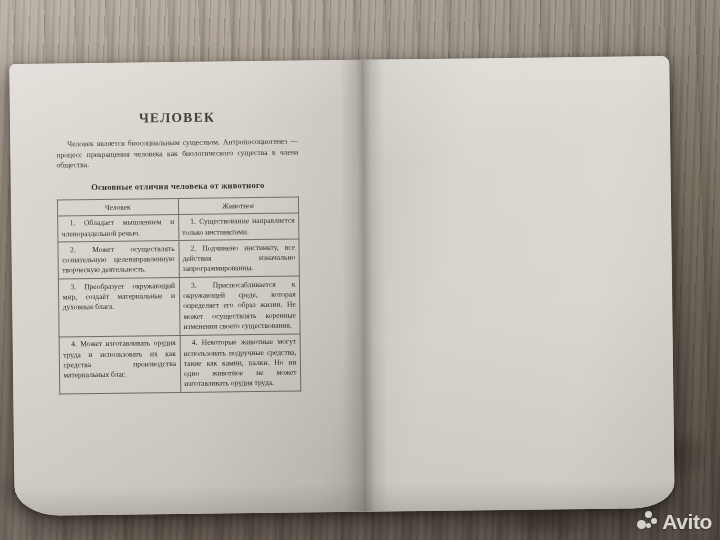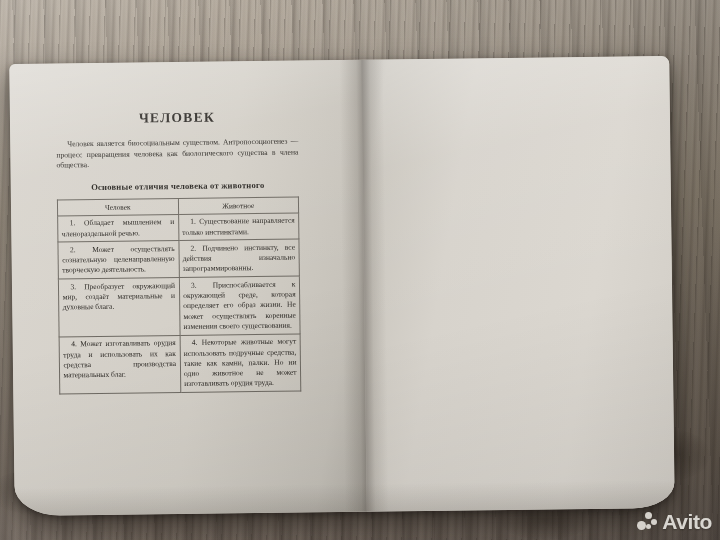--- a/index.html
+++ b/index.html
@@ -117,21 +117,21 @@
   table.cmp td{
     font-size:7.5px;line-height:10.3px;text-align:justify;
     text-indent:8px;
   }
   table.cmp col.c1{width:50%;}
   table.cmp col.c2{width:50%;}
 
   
   .wm{
     position:absolute;right:8px;bottom:6px;
-    display:flex;align-items:center;gap:3px;
+    display:flex;gap:3px;
     opacity:.88;pointer-events:none;
   }
   .wm-logo{position:relative;width:22px;height:22px;}
   .wm-logo span{position:absolute;border-radius:50%;background:#e9e6e0;}
   .wm-d1{width:9px;height:9px;left:0px;top:10px;}
   .wm-d2{width:7px;height:7px;left:7.5px;top:1px;}
   .wm-d3{width:6px;height:6px;left:14px;top:8px;}
   .wm-d4{width:5px;height:5px;left:9px;top:12.5px;}
   .wm-text{
     font-family:"Liberation Sans", sans-serif;

